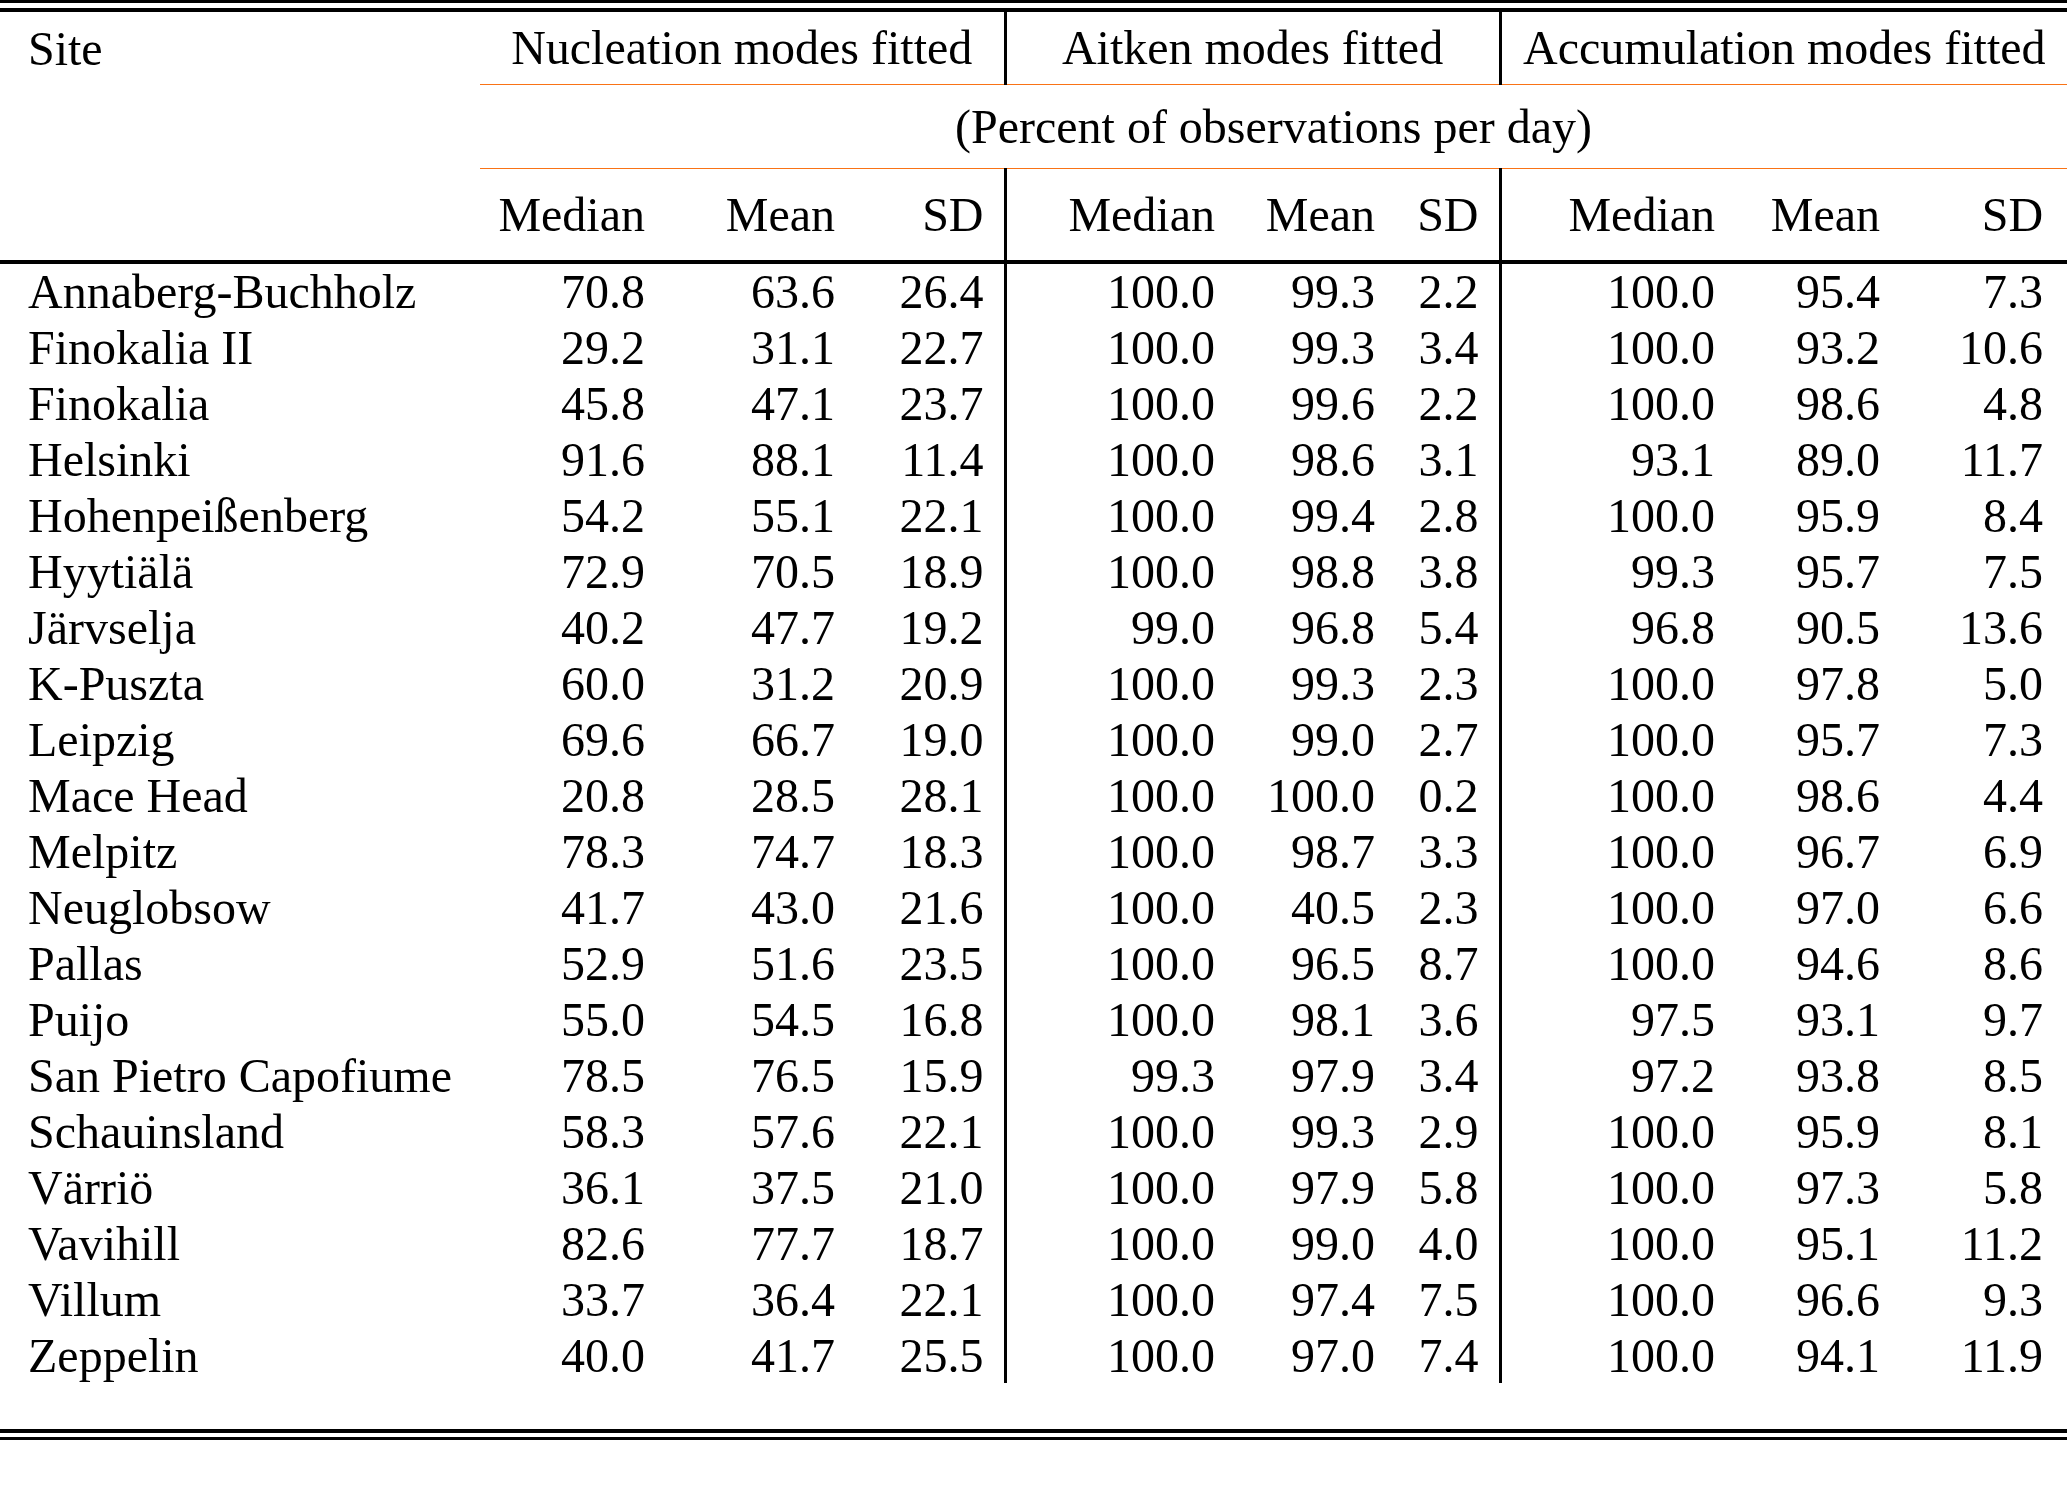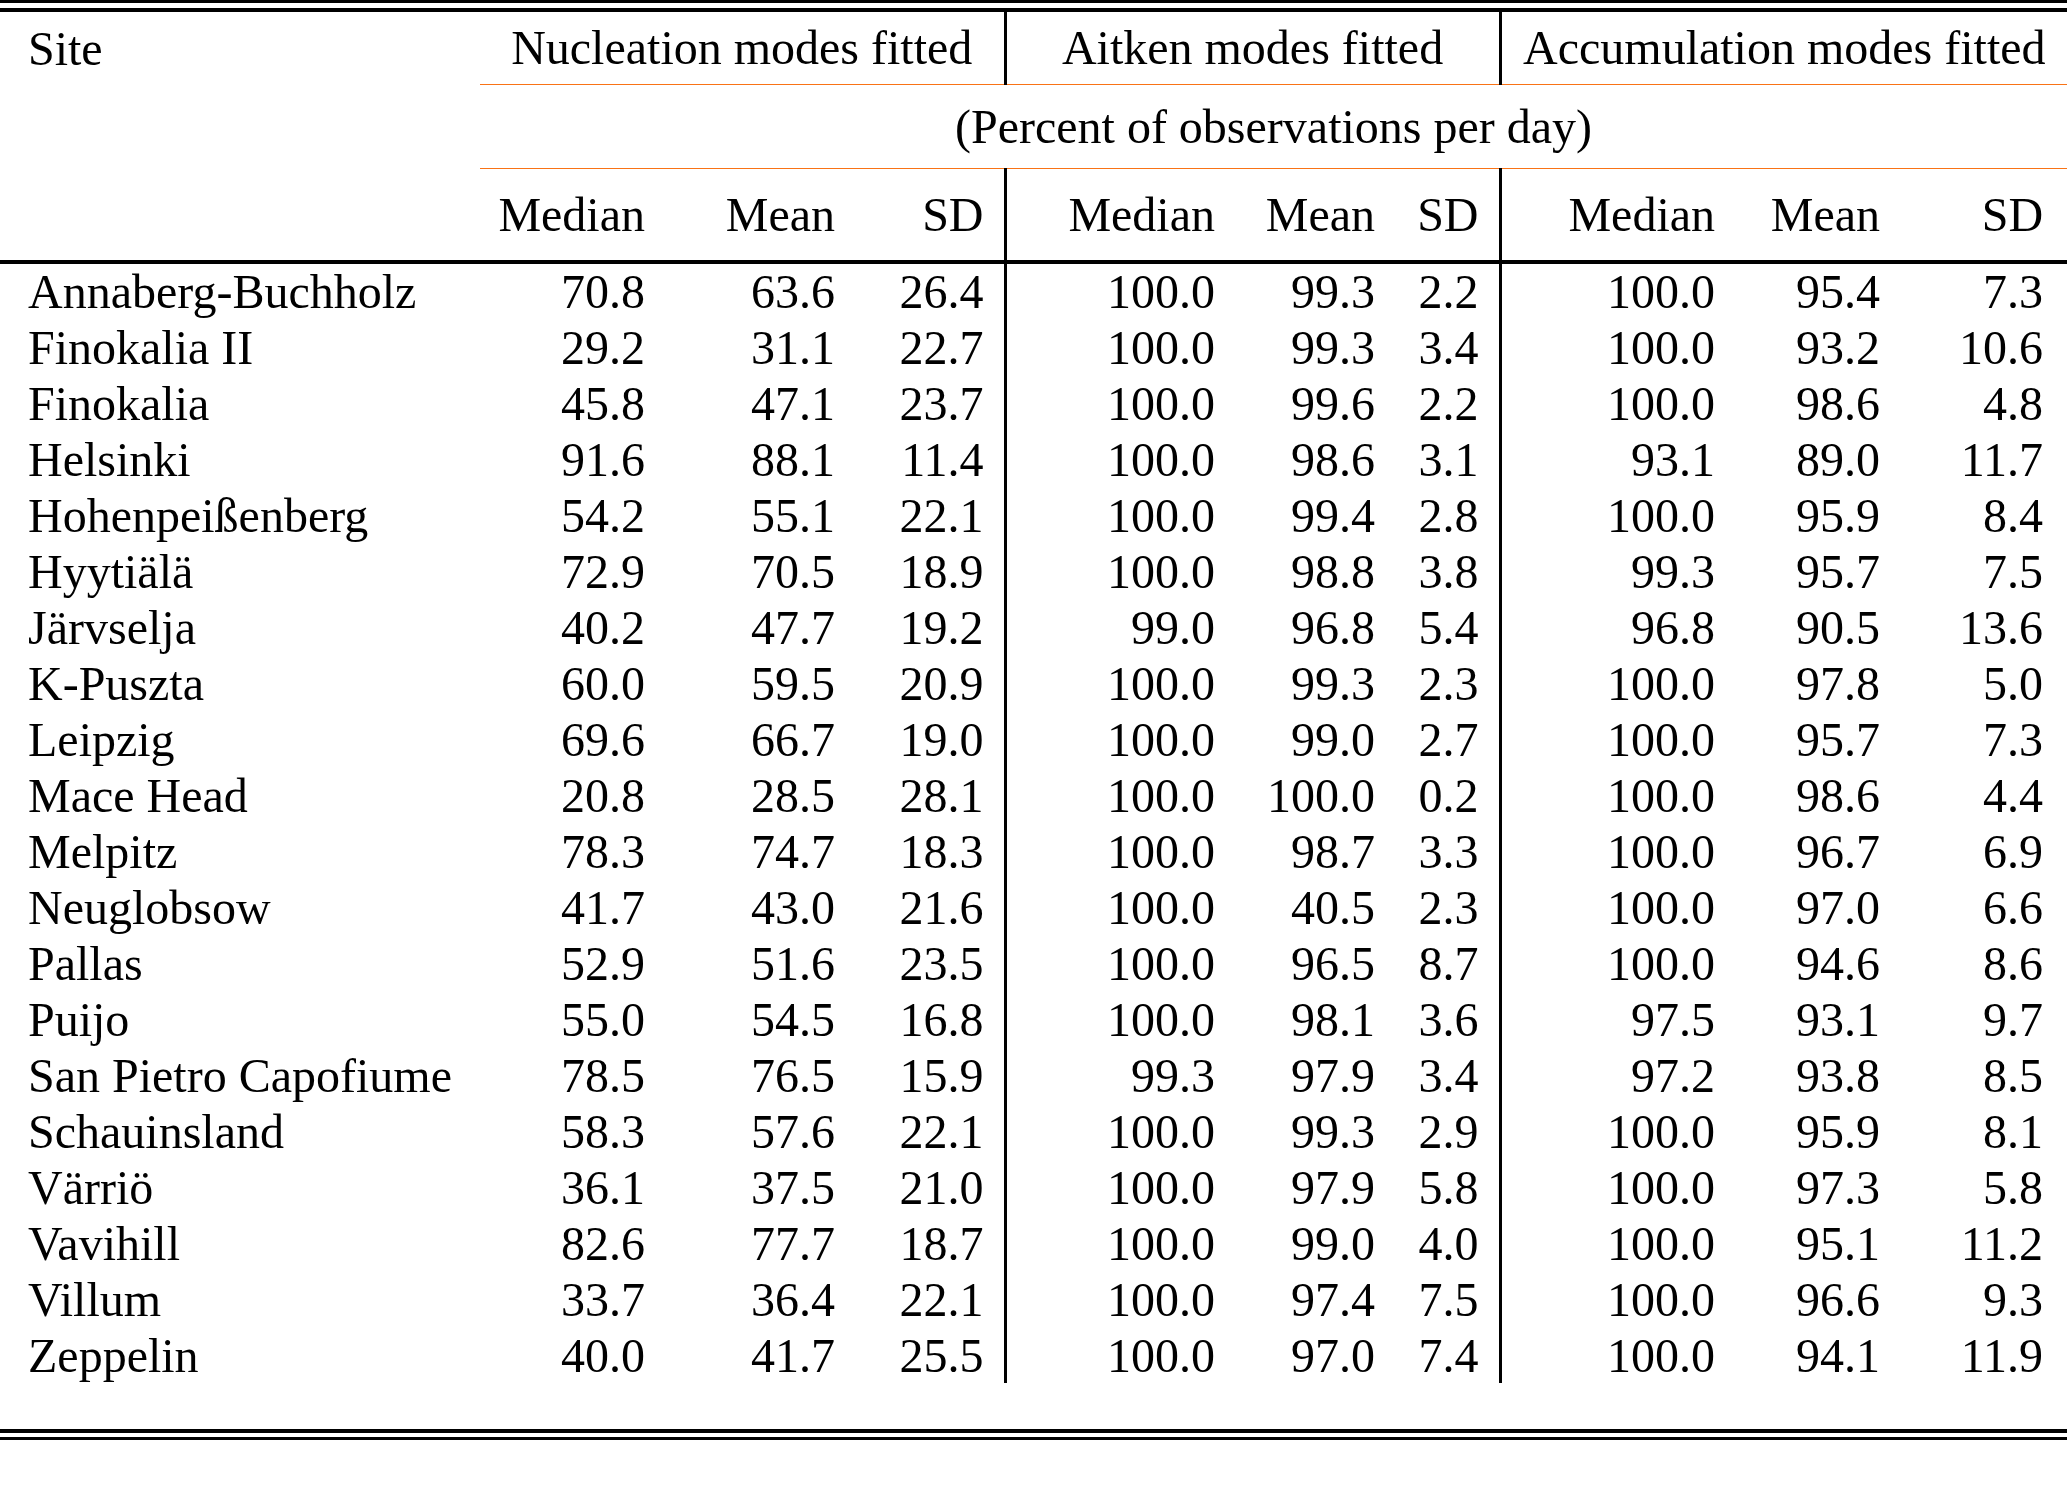--- a/index.html
+++ b/index.html
@@ -189,21 +189,21 @@
         <td class="num vline">99.0</td>
         <td class="num">96.8</td>
         <td class="num">5.4</td>
         <td class="num vline">96.8</td>
         <td class="num">90.5</td>
         <td class="num-last">13.6</td>
       </tr>
       <tr>
         <td class="site-cell">K-Puszta</td>
         <td class="num">60.0</td>
-        <td class="num">59.5</td>
+        <td class="num">31.2</td>
         <td class="num">20.9</td>
         <td class="num vline">100.0</td>
         <td class="num">99.3</td>
         <td class="num">2.3</td>
         <td class="num vline">100.0</td>
         <td class="num">97.8</td>
         <td class="num-last">5.0</td>
       </tr>
       <tr>
         <td class="site-cell">Leipzig</td>

